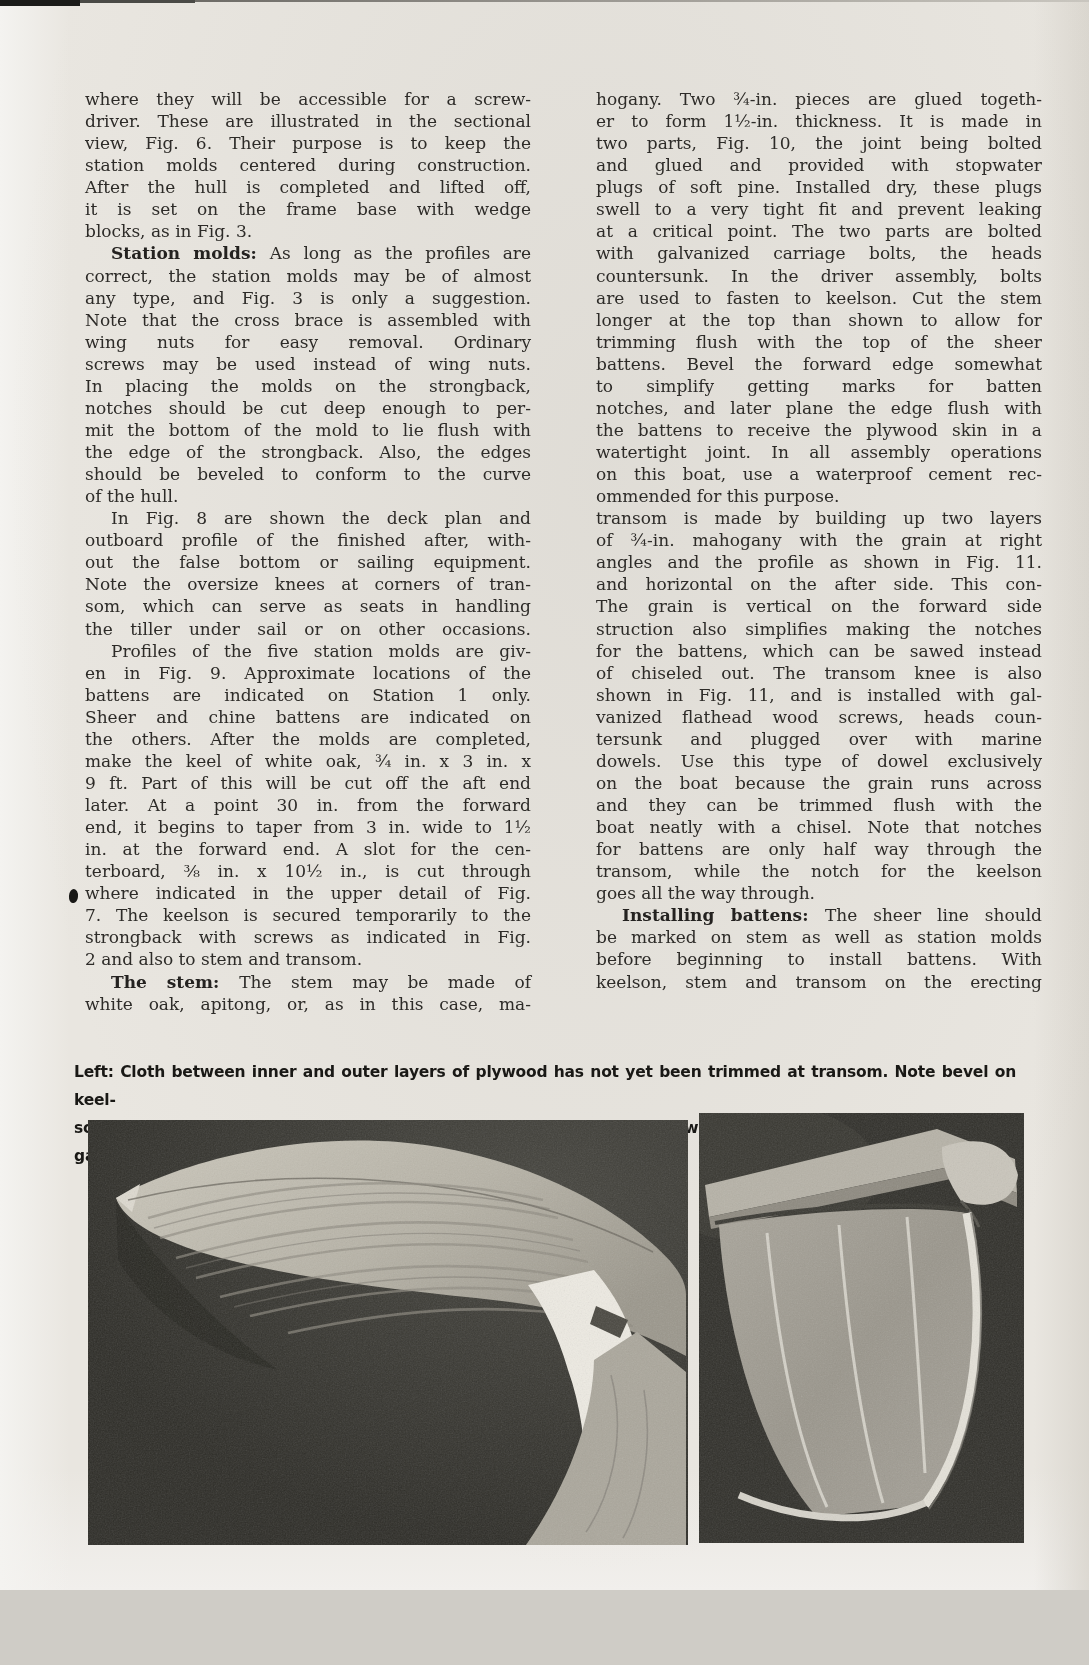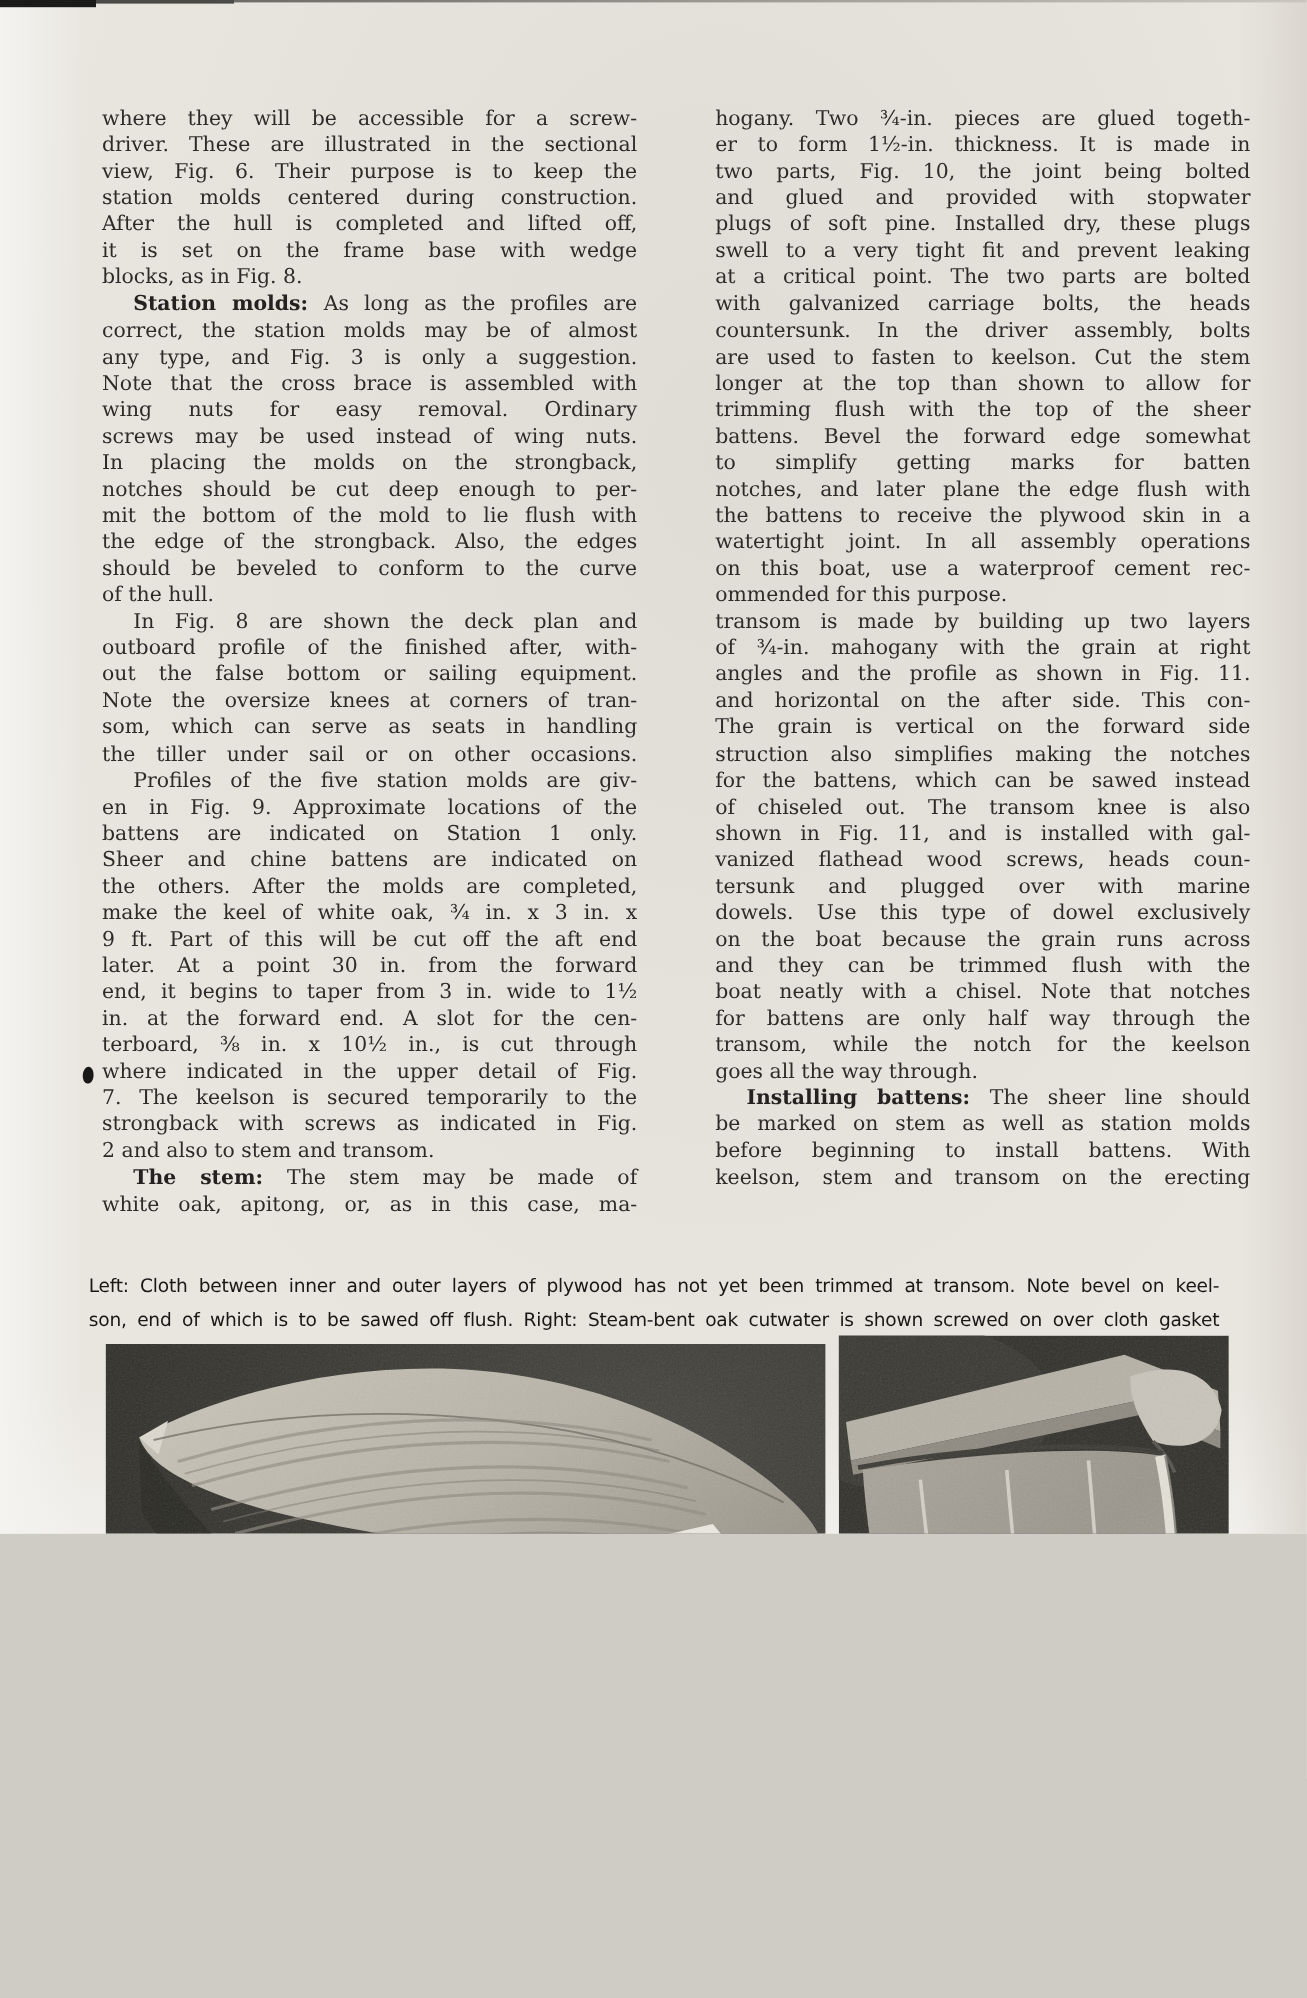--- a/index.html
+++ b/index.html
@@ -1,18 +1,18 @@
 <!DOCTYPE html>
 <html><head>
 <meta charset="utf-8">
 <style>
   html,body{margin:0;padding:0;}
   body{width:1089px;height:1665px;background:#cfccc6;}
   .page{
-    position:relative;width:1089px;height:1278px;overflow:hidden;
+    position:relative;width:1089px;height:1590px;overflow:hidden;
     background:
       radial-gradient(ellipse at 55% 30%, rgba(185,182,174,0.20), rgba(185,182,174,0) 70%),
       linear-gradient(90deg, #f4f3f0 0px, rgba(244,243,240,0) 70px),
       linear-gradient(270deg, rgba(215,211,203,0.8) 0px, rgba(215,211,203,0) 55px),
       linear-gradient(0deg, #f1efec 0px, rgba(241,239,236,0) 120px),
       #e9e6e0;
     font-family:"DejaVu Serif", serif;
   }
   
   .top-rule{position:absolute;left:0;top:0;width:100%;height:7px;}
@@ -26,21 +26,21 @@
   .col-right{left:566px;margin-left:30px;}
   .tline{text-align:justify;text-align-last:justify;}
   .tline.short{text-align-last:left;}
   .tline.indent{text-indent:26px;}
   .tline b{font-weight:bold;color:#242220;}
   
   .ink-blot{position:absolute;left:69px;top:889px;width:9px;height:14px;background:#181816;
     border-radius:60% 60% 55% 55%;transform:rotate(4deg);}
   
   .caption{position:absolute;left:74px;top:1058px;width:942px;margin:0;}
-  .caption-line{font-family:"DejaVu Sans",sans-serif;font-weight:normal;font-size:15.5px;
+  .caption-line{font-family:"DejaVu Sans",sans-serif;font-weight:bold;font-size:15.5px;
     line-height:28px;color:#191815;text-align:justify;text-align-last:justify;letter-spacing:-0.2px;}
   
   .photo{position:absolute;margin:0;padding:0;}
   .photo-left{left:88px;top:1120px;width:600px;height:425px;}
   .photo-right{left:699px;top:1113px;width:325px;height:430px;}
   .photo svg{display:block;width:100%;height:100%;}
   
   .page-number{position:absolute;left:999px;top:1626px;font-family:"DejaVu Sans",sans-serif;
     font-weight:bold;font-size:20px;color:#23221f;letter-spacing:2px;}
 </style>
@@ -55,21 +55,21 @@
     <span class="seg3"></span>
   </div>
 
   <section class="col col-left" id="col-left">
       <div class="tline">where they will be accessible for a screw-</div>
       <div class="tline">driver. These are illustrated in the sectional</div>
       <div class="tline">view, Fig. 6. Their purpose is to keep the</div>
       <div class="tline">station molds centered during construction.</div>
       <div class="tline">After the hull is completed and lifted off,</div>
       <div class="tline">it is set on the frame base with wedge</div>
-      <div class="tline short">blocks, as in Fig. 8.</div>
+      <div class="tline short">blocks, as in Fig. 3.</div>
       <div class="tline indent"><b>Station molds: </b>As long as the profiles are</div>
       <div class="tline">correct, the station molds may be of almost</div>
       <div class="tline">any type, and Fig. 3 is only a suggestion.</div>
       <div class="tline">Note that the cross brace is assembled with</div>
       <div class="tline">wing nuts for easy removal. Ordinary</div>
       <div class="tline">screws may be used instead of wing nuts.</div>
       <div class="tline">In placing the molds on the strongback,</div>
       <div class="tline">notches should be cut deep enough to per-</div>
       <div class="tline">mit the bottom of the mold to lie flush with</div>
       <div class="tline">the edge of the strongback. Also, the edges</div>

